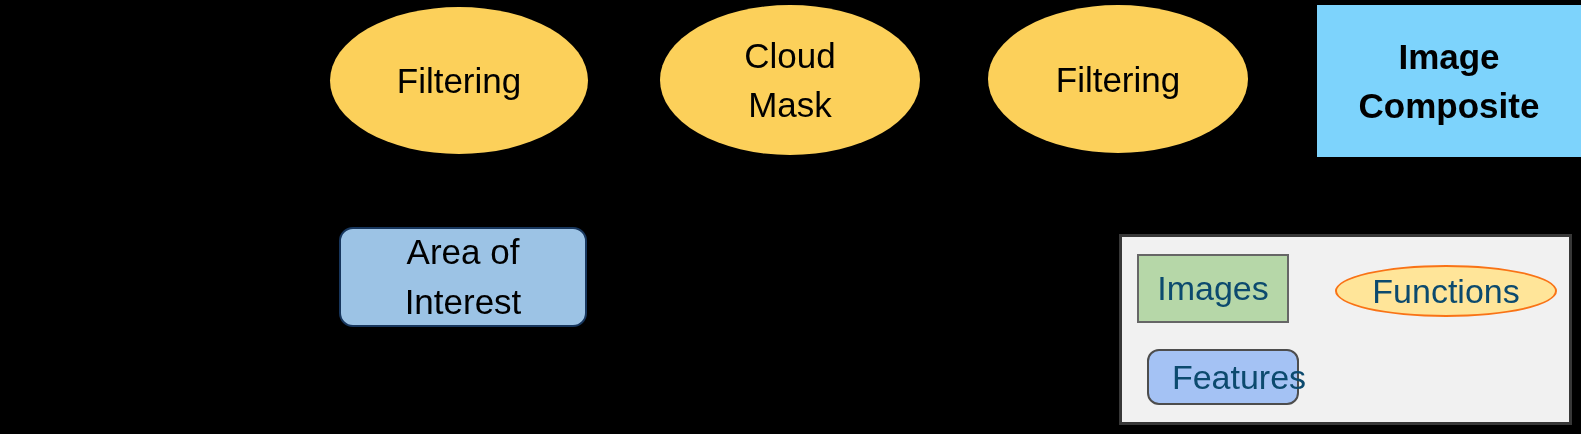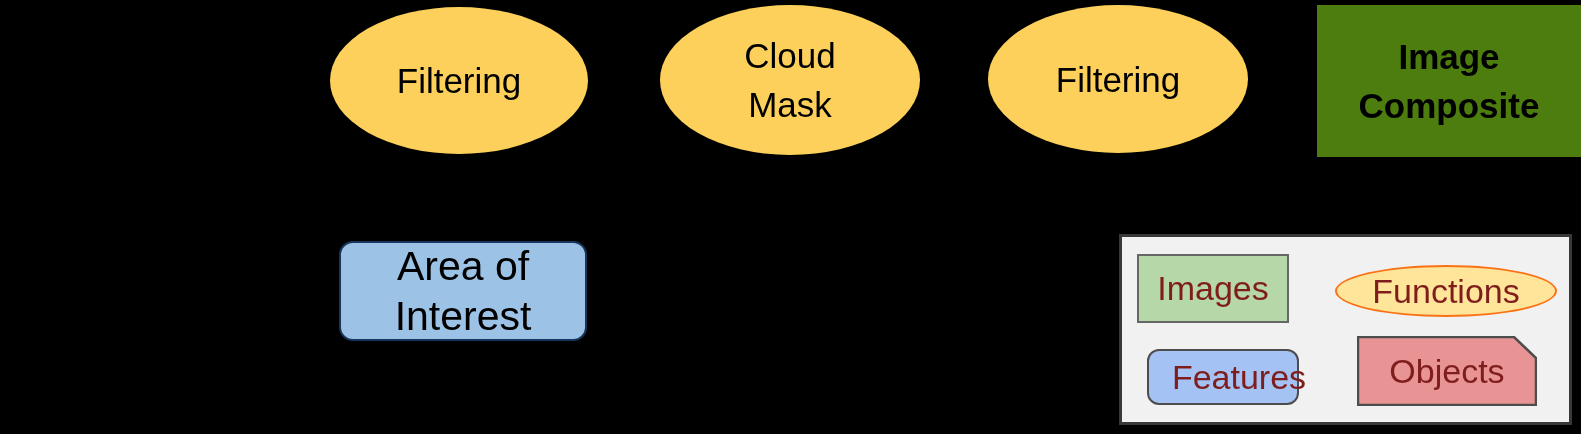--- a/index.html
+++ b/index.html
@@ -21,30 +21,30 @@
   }
   .ellipse{border-radius:50%;}
   .n-landsat{left:2px;top:5px;width:260px;height:152px;}
   .n-filtering{left:330px;top:7px;width:258px;height:147px;}
   .n-cloud{left:660px;top:5px;width:260px;height:150px;}
   .n-reducing{left:988px;top:5px;width:260px;height:148px;}
   .n-composite{left:1317px;top:5px;width:264px;height:152px;font-weight:bold;}
   .n-aoi{
     left:339px;top:227px;width:248px;height:100px;
     border-radius:14px;border:2px solid #17365d;
-    font-size:41px;line-height:50px;margin-top:14px;
+    font-size:35px;line-height:50px;
   }
   .legend{
     position:absolute;left:1119px;top:234px;width:453px;height:191px;
     border:3px solid #383838;box-sizing:border-box;
   }
   .l-item{
     position:absolute;
     display:flex;align-items:center;justify-content:center;
-    font-size:34px;color:#7f1d1d;box-sizing:border-box;
+    font-size:34px;color:#0c4a6e;box-sizing:border-box;
     text-align:center;
   }
   .l-images{left:15px;top:17px;width:152px;height:69px;border:2px solid #666666;}
   .l-functions{left:213px;top:28px;width:222px;height:52px;border:2px solid #f97316;border-radius:50%;}
   .l-features{left:25px;top:112px;width:152px;height:56px;border:2px solid #4d4d4d;border-radius:12px;}
   .l-objects{left:235px;top:99px;width:180px;height:70px;border:none;}
   .l-objects svg{position:absolute;left:0;top:0;width:100%;height:100%;}
   .l-objects span{position:relative;z-index:1;}
 </style>
 </head>
@@ -53,41 +53,35 @@
 <div class="canvas" style="background: rgb(0, 0, 0);">
 
 
   <div class="node ellipse n-cloud" style="background: rgb(252, 208, 90);">Cloud
 Mask</div>
 
   <div class="node ellipse n-filtering" style="background: rgb(252, 208, 90);">Filtering</div>
 
   <div class="node ellipse n-reducing" style="background: rgb(252, 208, 90);">Filtering</div>
 
-  <div class="node n-composite" style="background: #4d7c0f;">Image
+  <div class="node n-composite" style="background: #7dd3fc;">Image
 Composite</div>
 
   <div class="node n-aoi" style="background: rgb(156, 195, 229);">Area of
 Interest</div>
 
   <div class="legend" style="background: rgb(241, 241, 241);">
 
     <div class="l-item l-images" style="background: rgb(182, 215, 168);">
       <span>Images</span>
     </div>
 
     <div class="l-item l-functions" style="background: rgb(255, 229, 153);">
       <span>Functions</span>
     </div>
 
     <div class="l-item l-features" style="background: rgb(164, 194, 244); padding-left: 32px;">
       <span>Features</span>
     </div>
 
-    <div class="l-item l-objects">
-      <svg viewBox="0 0 180 70" preserveAspectRatio="none">
-        <polygon points="1,1 157,1 179,22 179,69 1,69" stroke-width="2.5" stroke="#4d4d4d" style="fill: rgb(232, 148, 148);"></polygon>
-      </svg>
-      <span>Objects</span>
-    </div>
 
   </div>
 </div>
 
 </body></html>

